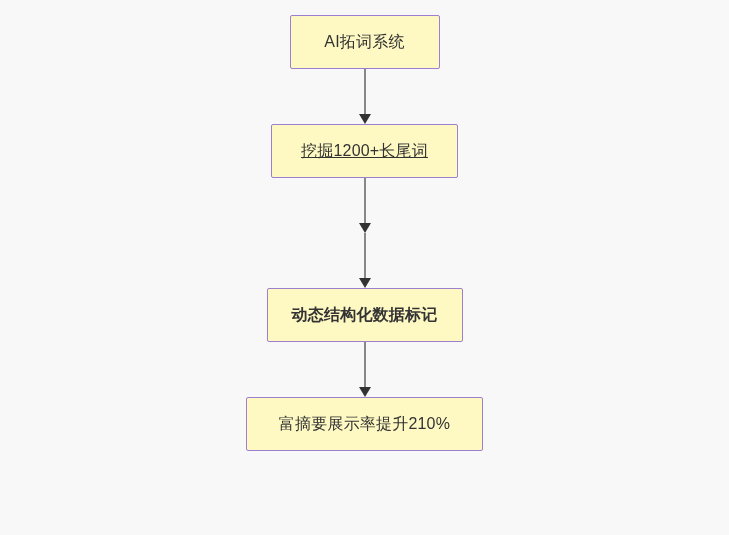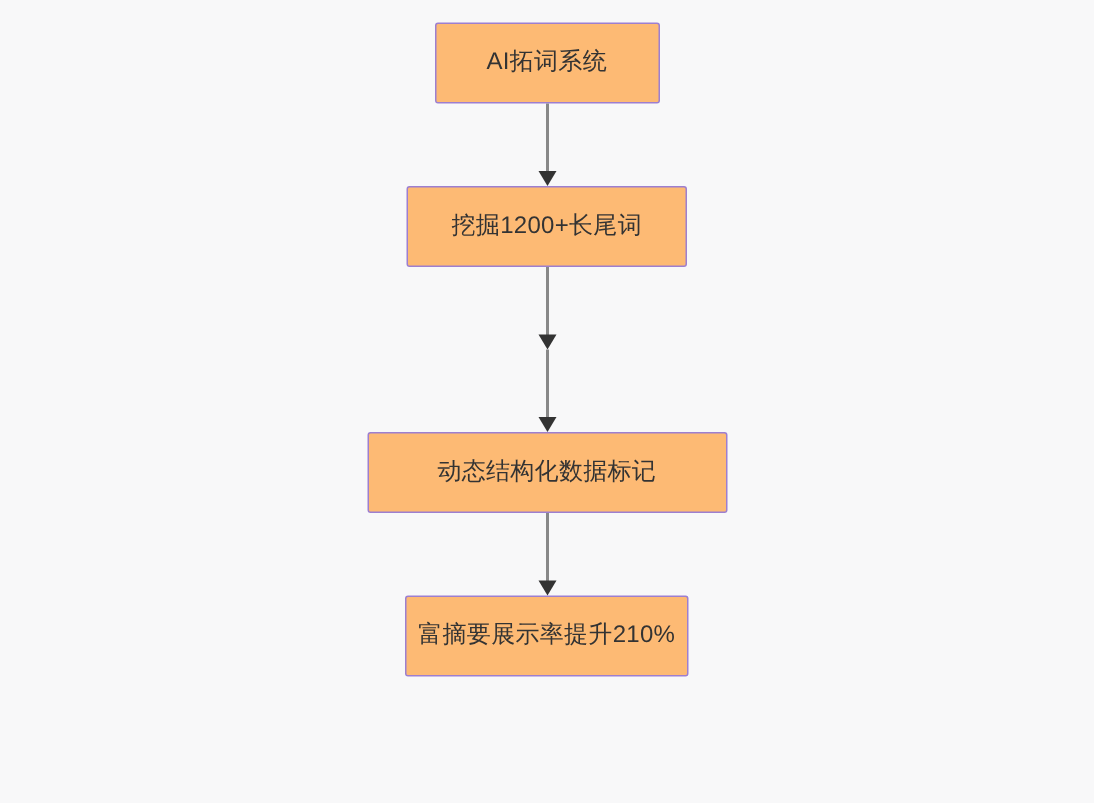--- a/index.html
+++ b/index.html
@@ -23,39 +23,39 @@
     left: 0;
     top: 0;
     width: 729px;
     height: 535px;
     display: flex;
     flex-direction: column;
     align-items: center;
   }
   .node {
     box-sizing: border-box;
-    background: #fdba74;
+    background: #fef9c3;
     border: 1.4px solid #9d7fd0;
     border-radius: 2px;
     color: #333333;
     font-size: 16px;
     line-height: 1;
     display: flex;
     align-items: center;
     justify-content: center;
     text-align: center;
     letter-spacing: 0.2px;
     white-space: nowrap;
     height: 54px;
   }
   .node-0 { width: 150px; margin-top: 15px; }
-  .node-1 { width: 187px; }
+  .node-1 { width: 187px; text-decoration: underline; }
   .node-2 { width: 220px; }
-  .node-3 { width: 240px; }
-  .node-4 { width: 189px; }
+  .node-3 { width: 196px; font-weight: bold; }
+  .node-4 { width: 237px; }
 
   .connector {
     position: relative;
     width: 14px;
     height: 55px;
     display: flex;
     justify-content: center;
   }
   .connector .stem {
     position: absolute;

